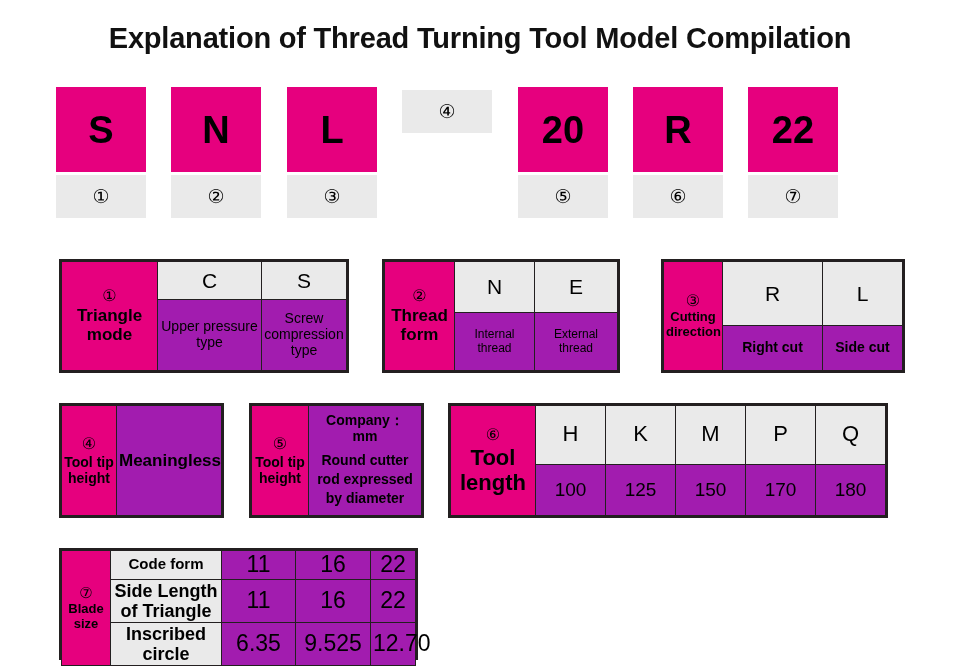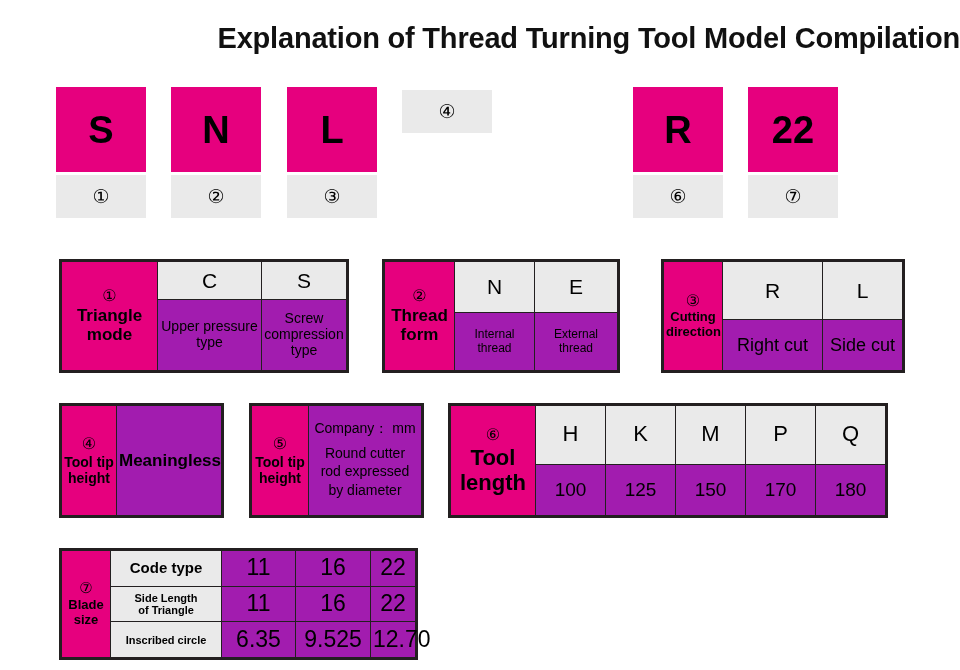--- a/index.html
+++ b/index.html
@@ -15,21 +15,21 @@
     color: #000000;
     overflow: hidden;
   }
 
   
   #page-title {
     position: absolute;
     left: 0;
     top: 22px;
     width: 960px;
-    text-align: right;
+    text-align: center;
     font-size: 29px;
     font-weight: bold;
     letter-spacing: -0.2px;
     color: #111111;
     white-space: nowrap;
   }
 
   
   #code-row {
     position: absolute;
@@ -121,47 +121,47 @@
   
   #table-thread-form { left: 382px; top: 259px; width: 238px; height: 114px; }
   #table-thread-form .pink-cell { font-size: 17px; }
   #table-thread-form .hdr-cell { font-size: 21px; }
   #table-thread-form .desc { font-size: 12px; }
 
   
   #table-cutting-direction { left: 661px; top: 259px; width: 244px; height: 114px; }
   #table-cutting-direction .pink-cell { font-size: 13px; }
   #table-cutting-direction .hdr-cell { font-size: 21px; }
-  #table-cutting-direction .desc { font-size: 18px; font-weight: normal; }
+  #table-cutting-direction .desc { font-size: 14px; font-weight: bold; }
 
   
   #table-tooltip-meaningless { left: 59px; top: 403px; width: 165px; height: 115px; }
   #table-tooltip-meaningless .pink-cell { font-size: 14px; }
   #table-tooltip-meaningless .desc { font-size: 17px; font-weight: bold; }
 
   
   #table-tooltip-diameter { left: 249px; top: 403px; width: 175px; height: 115px; }
   #table-tooltip-diameter .pink-cell { font-size: 14px; }
-  #table-tooltip-diameter .desc { font-size: 14px; font-weight: normal; padding: 4px 4px; }
+  #table-tooltip-diameter .desc { font-size: 14px; font-weight: bold; padding: 4px 4px; }
   #table-tooltip-diameter .desc .company-line { display: block; margin-bottom: 7px; }
   #table-tooltip-diameter .desc .rod-line { display: block; line-height: 1.35; }
 
   
   #table-tool-length { left: 448px; top: 403px; width: 440px; height: 115px; }
   #table-tool-length .pink-cell { font-size: 22px; }
   #table-tool-length .pink-cell .circ { font-size: 16px; }
   #table-tool-length .hdr-cell { font-size: 22px; }
   #table-tool-length .val-cell { font-size: 19px; }
 
   
   #table-blade-size { left: 59px; top: 548px; width: 359px; height: 112px; }
   #table-blade-size .pink-cell { font-size: 13px; }
   #table-blade-size .pink-cell .circ { font-size: 15px; }
   #table-blade-size .lbl-cell { font-size: 15px; }
-  #table-blade-size .lbl-cell.small { font-size: 11px; }
+  #table-blade-size .lbl-cell.small { font-size: 18px; }
   #table-blade-size .val-cell { font-size: 23px; }
 </style>
 </head>
 <body>
 
 <div id="page-title">Explanation of Thread Turning Tool Model Compilation</div>
 
 <div id="code-row">
 
   <div class="code-block" style="left:0px">
@@ -176,20 +176,24 @@
 
   <div class="code-block" style="left:231px">
     <div class="code-letter">L</div>
     <div class="code-index">③</div>
   </div>
 
   <div class="code-block" style="left:346px">
     <div class="code-index">④</div>
   </div>
 
+  <div class="code-block" style="left:462px">
+    <div class="code-letter">20</div>
+    <div class="code-index">⑤</div>
+  </div>
 
   <div class="code-block" style="left:577px">
     <div class="code-letter">R</div>
     <div class="code-index">⑥</div>
   </div>
 
   <div class="code-block" style="left:692px">
     <div class="code-letter">22</div>
     <div class="code-index">⑦</div>
   </div>
@@ -319,21 +323,21 @@
 
 <div class="spec-table" id="table-blade-size">
   <table>
     <tbody>
         <tr>
       <td class="pink-cell" rowspan="3" style="width:44px">
         <span class="circ">⑦</span>
         <span class="ptitle">Blade</span>
         <span class="ptitle">size</span>
       </td>
-      <td class="lbl-cell" style="width:106px">Code type</td>
+      <td class="lbl-cell" style="width:106px">Code form</td>
       <td class="val-cell" style="width:69px">11</td>
       <td class="val-cell" style="width:70px">16</td>
       <td class="val-cell">22</td>
     </tr>
     <tr>
       <td class="lbl-cell small">
         <span>Side Length</span><br>
         <span>of Triangle</span>
       </td>
       <td class="val-cell">11</td>

